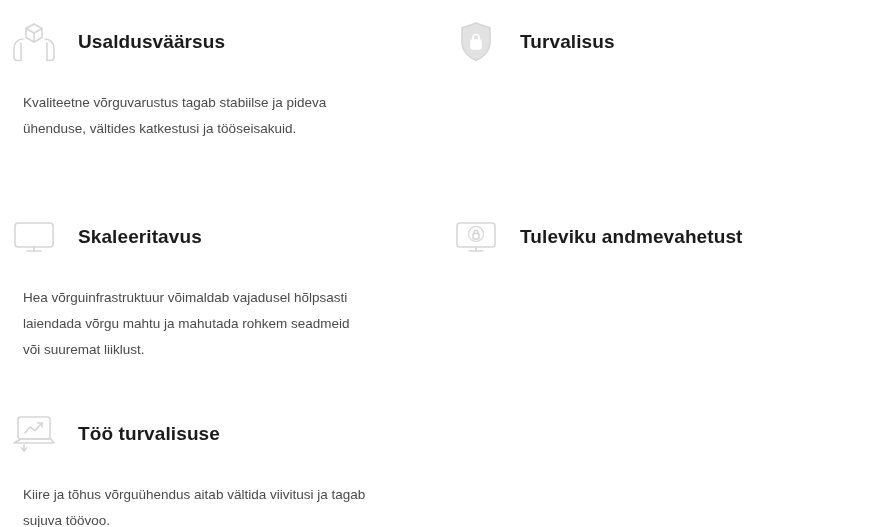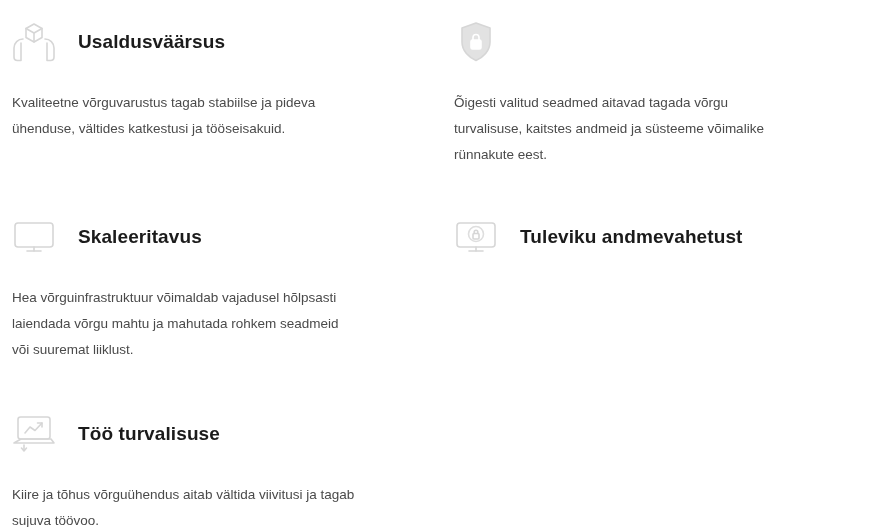--- a/index.html
+++ b/index.html
@@ -46,21 +46,21 @@
   }
   .feature-title {
     font-size: 19px;
     font-weight: bold;
     color: #1b1b1b;
     letter-spacing: 0.1px;
     line-height: 1.2;
   }
   .feature-body {
     margin-top: 14px;
-    margin-left: 4px;
+    margin-left: 15px;
     font-size: 13.5px;
     line-height: 26px;
     color: #4a4a4a;
     max-width: 345px;
   }
   
   .col-left  { left: 8px; }
   .col-right { left: 450px; }
   .row-1 { top: 8px; }
   .row-2 { top: 203px; }
@@ -89,22 +89,22 @@
 
   <div class="feature col-right row-1">
     <div class="feature-head">
       <span class="feature-icon">
         <svg width="40" height="46" viewBox="0 0 40 46" fill="none" stroke="#d6d6d6" stroke-width="1.6" stroke-linecap="round" stroke-linejoin="round">
           <path d="M20 4 L34 9 L34 23 C34 32 27 38.5 20 41.5 C13 38.5 6 32 6 23 L6 9 Z" fill="#e2e2e2" stroke="#d6d6d6"></path>
           <rect x="15" y="21" width="10" height="9" rx="1.6" fill="#ffffff" stroke="#ffffff"></rect>
           <path d="M17 21 L17 18.5 C17 16.8 18.3 15.5 20 15.5 C21.7 15.5 23 16.8 23 18.5 L23 21" stroke="#ffffff"></path>
         </svg>
       </span>
+      <span class="feature-title">Turvalisus</span>
     </div>
-    <div class="feature-body">Õigesti valitud seadmed aitavad tagada võrgu turvalisuse, kaitstes andmeid ja süsteeme võimalike rünnakute eest.</div>
   </div>
 
   <div class="feature col-left row-2">
     <div class="feature-head">
       <span class="feature-icon">
         <svg width="46" height="40" viewBox="0 0 46 40" fill="none" stroke="#d6d6d6" stroke-width="1.6" stroke-linecap="round" stroke-linejoin="round">
           <rect x="4" y="6" width="38" height="24" rx="3"></rect>
           <path d="M16 34 L30 34"></path>
           <path d="M23 30 L23 34"></path>
         </svg>

